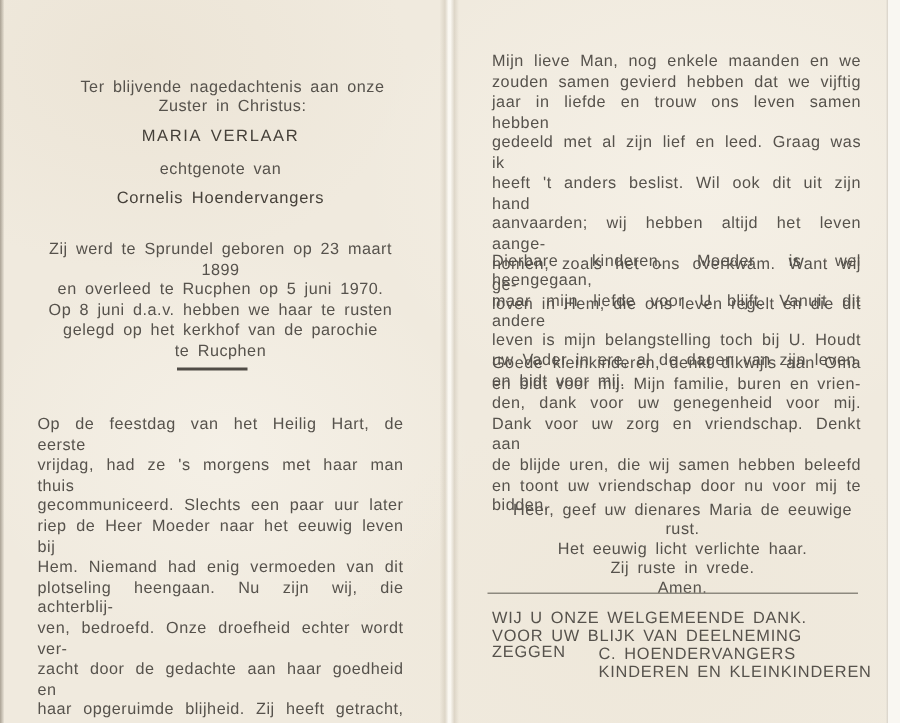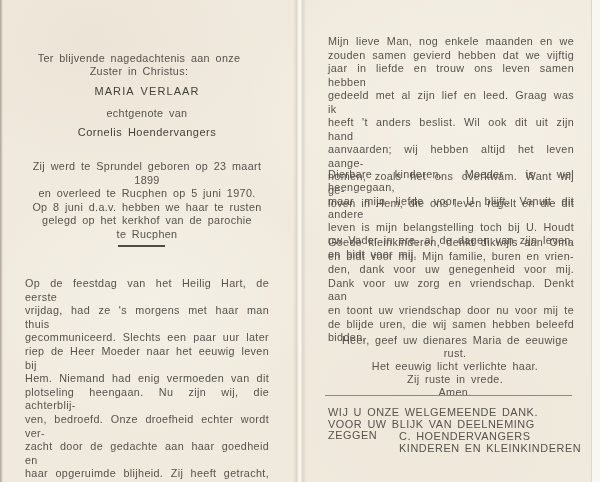--- a/index.html
+++ b/index.html
@@ -20,21 +20,21 @@
   .center { text-align:center; }
   .j { text-align:justify; text-align-last:justify; }
   .line { min-height:1em; }
   .bold { font-weight:normal; color:#454039; }
   .caps { letter-spacing:.55px; }
   
   .name-block   { top:85px;  left:24px; width:246px; font-size:11px; letter-spacing:1.1px; }
   .rel-block    { top:107px; left:24px; width:246px; }
   .spouse-block { top:126px; left:24px; width:246px; font-size:11px; letter-spacing:.5px; }
   
-  .intro   { top:52px;  left:16px;  width:246px; line-height:12.8px; }
+  .intro   { top:52px;  left:32px;  width:246px; line-height:12.8px; }
   .vitals  { top:160px; left:24px;  width:246px; line-height:13.5px; }
   .leftpar { top:277px; left:25px;  width:244px; line-height:13.6px; }
   .para1   { top:35px;  left:328px; width:246px; line-height:13.5px; }
   .para2   { top:168px; left:328px; width:246px; line-height:13.3px; }
   .para3   { top:236px; left:328px; width:246px; line-height:13.6px; }
   .prayer  { top:334px; left:332px; width:246px; line-height:13.1px; }
   .thanks  { top:407px; left:328px; width:252px; line-height:11.7px; font-size:10.9px; word-spacing:1.6px;}
   .sig     { top:430px; left:399px; width:200px; line-height:12.1px; font-size:10.9px; word-spacing:1.6px;}
   
   .divider-left { position:absolute; top:245px; left:118px; width:47px; height:2px;
@@ -114,22 +114,22 @@
         <div class="line j">leven is mijn belangstelling toch bij U. Houdt</div>
         <div class="line j">uw Vader in ere, al de dagen van zijn leven,</div>
         <div class="line">en bidt voor mij.</div>
       </div>
 
     <div class="block para3">
         <div class="line j">Goede kleinkinderen, denkt dikwijls aan Oma</div>
         <div class="line j">en bidt voor mij. Mijn familie, buren en vrien-</div>
         <div class="line j">den, dank voor uw genegenheid voor mij.</div>
         <div class="line j">Dank voor uw zorg en vriendschap. Denkt aan</div>
+        <div class="line j">de blijde uren, die wij samen hebben beleefd</div>
         <div class="line j">en toont uw vriendschap door nu voor mij te</div>
-        <div class="line j">de blijde uren, die wij samen hebben beleefd</div>
         <div class="line">bidden.</div>
       </div>
 
     <div class="block center prayer">
         <div class="line">Heer, geef uw dienares Maria de eeuwige rust.</div>
         <div class="line">Het eeuwig licht verlichte haar.</div>
         <div class="line">Zij ruste in vrede.</div>
         <div class="line">Amen.</div>
       </div>
 

